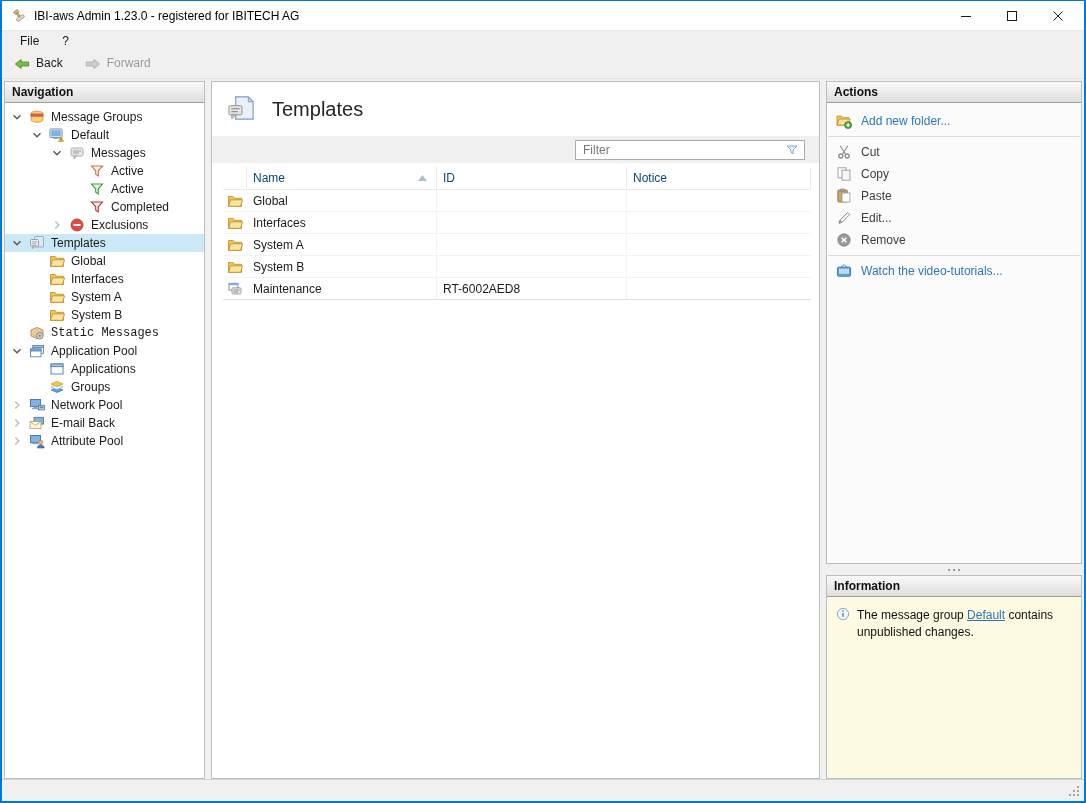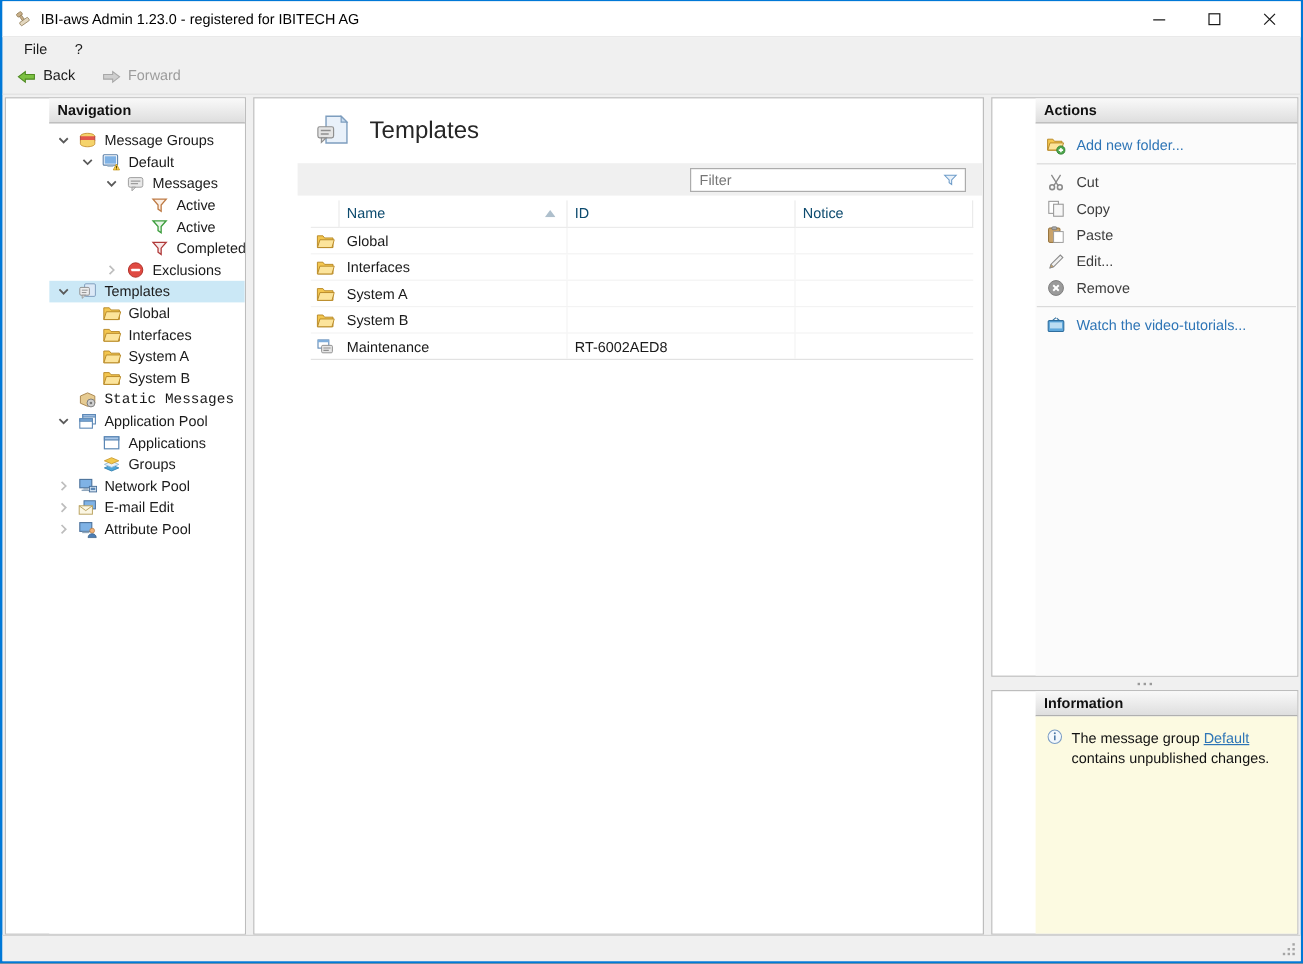--- a/index.html
+++ b/index.html
@@ -20,21 +20,21 @@
   .win-buttons{margin-left:auto;display:flex;height:100%;}
   .win-btn{width:46px;height:100%;display:flex;align-items:center;justify-content:center;cursor:default;}
   
   .menubar{height:19px;flex:0 0 auto;display:flex;align-items:center;padding-left:16px;gap:19px;}
   .menu-item{padding:1px 2px;}
   .toolbar{height:29px;flex:0 0 auto;display:flex;align-items:center;padding-left:9px;gap:16px;border-bottom:1px solid #E2E2E2;}
   .tool-btn{display:flex;align-items:flex-start;gap:6px;padding:2px 3px;}
   .tool-btn.disabled .tool-label{color:#9c9c9c;}
   
   .workspace{flex:1;display:flex;gap:6px;padding:2px 2px 0 2px;min-height:0;}
-  .panel{border:1px solid #BDBDBD;background:#fff;display:flex;flex-direction:column;min-height:0;padding-left:36px;}
+  .panel{border:1px solid #BDBDBD;background:#fff;display:flex;flex-direction:column;min-height:0;}
   .panel-header{height:21px;flex:0 0 auto;background:linear-gradient(#F9F9F9,#DEDEDE);border-bottom:1px solid #9E9E9E;
     font-weight:bold;display:flex;align-items:center;padding-left:7px;color:#111;}
   
   .nav-panel{width:201px;flex:0 0 auto;}
   .tree{flex:1;background:#fff;padding-top:5px;overflow:hidden;}
   .tree-row{height:18px;display:flex;align-items:center;white-space:nowrap;cursor:default;}
   .tree-row.selected{background:#CBE8F6;}
   .chev{width:16px;height:16px;flex:0 0 auto;display:flex;align-items:center;justify-content:center;margin-right:4px;}
   .tree-icon-slot{width:16px;height:16px;flex:0 0 auto;margin-right:6px;}
   
@@ -370,21 +370,21 @@
                 <path d="M6.3 4.5L9.8 8l-3.5 3.5" stroke="#BDBDBD" stroke-width="1.4" fill="none"></path>
               </svg>
             </span>
             <span class="tree-icon-slot"><span class="icon">
                 <svg viewBox="0 0 16 16">
                   <rect x="5" y="2.3" width="9.5" height="6.8" fill="#7FB2E5" stroke="#4A709A" stroke-width=".8"></rect>
                   <rect x="1" y="6.5" width="11" height="7" fill="#FBF6E3" stroke="#B9A15E" stroke-width=".8"></rect>
                   <path d="M1 6.5l5.5 4 5.5-4" fill="none" stroke="#B9A15E" stroke-width=".8"></path>
                 </svg>
               </span></span>
-            <span class="tree-label">E-mail Edit</span>
+            <span class="tree-label">E-mail Back</span>
           </div>
           <div class="tree-row" style="padding-left: 4px;">
             <span class="chev">
               <svg viewBox="0 0 16 16">
                 <path d="M6.3 4.5L9.8 8l-3.5 3.5" stroke="#BDBDBD" stroke-width="1.4" fill="none"></path>
               </svg>
             </span>
             <span class="tree-icon-slot"><span class="icon">
                 <svg viewBox="0 0 16 16">
                   <rect x="1.5" y="2.5" width="10" height="7.3" fill="#7FB2E5" stroke="#4A709A" stroke-width=".9"></rect>

